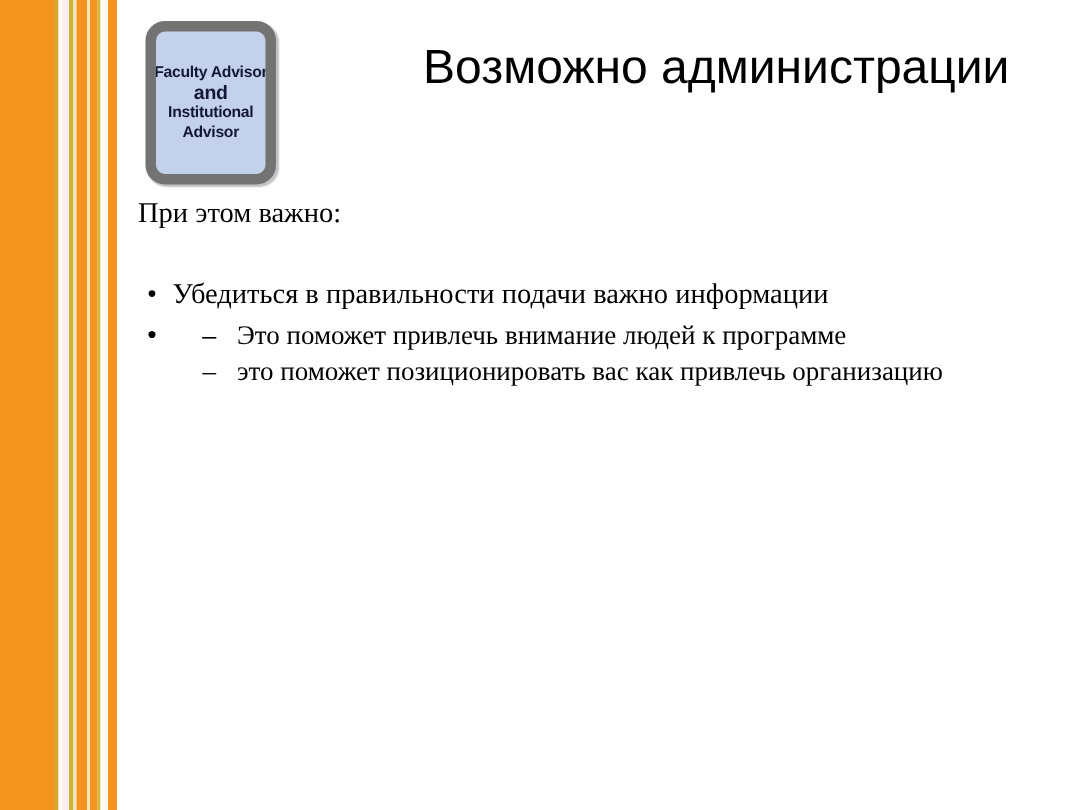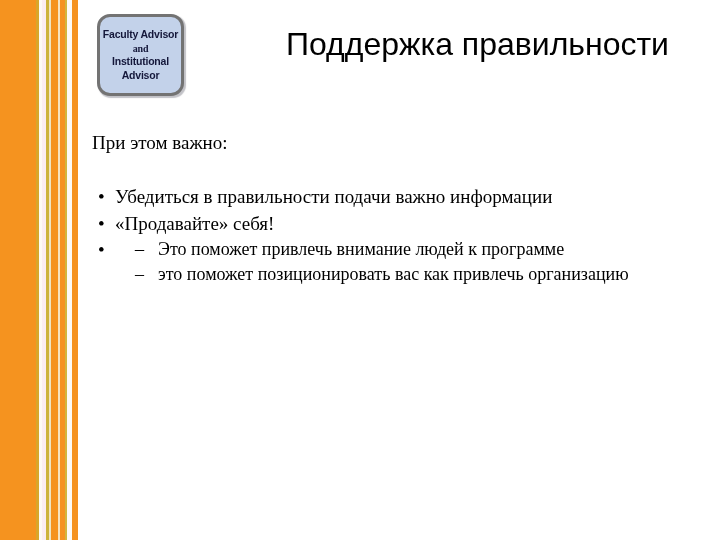--- a/index.html
+++ b/index.html
@@ -35,45 +35,44 @@
     top: 0;
     height: 540px;
   }
 
   
   #logo-box {
     position: absolute;
     left: 97px;
     top: 14px;
     width: 87px;
-    height: 82px;
+    height: 109px;
     background: #c3d2ea;
-    border: 3px solid #737373;
+    border: 7px solid #737373;
     border-radius: 13px;
     box-sizing: border-box;
     box-shadow: 1.5px 1.5px 1px rgba(120,120,130,0.45);
     display: flex;
     flex-direction: column;
     align-items: center;
     justify-content: center;
     overflow: hidden;
   }
   .logo-line {
     color: #14173a;
     font-family: "Liberation Sans", sans-serif;
     font-weight: bold;
     font-size: 10.5px;
     line-height: 13.5px;
     letter-spacing: -0.2px;
     text-align: center;
     white-space: nowrap;
   }
   .logo-line.small {
-    font-size: 10px;
-    font-family: Liberation Serif, serif;
+    font-size: 13px;
   }
 
   
   #title {
     position: absolute;
     left: 250px;
     top: 24px;
     width: 455px;
     text-align: center;
     color: #000000;
@@ -159,27 +158,27 @@
       <div class="stripe" style="left: 78px; width: 8px; background: rgb(255, 255, 255);"></div>
     </div>
 
   <div id="logo-box">
     <div class="logo-line">Faculty Advisor</div>
     <div class="logo-line small">and</div>
     <div class="logo-line">Institutional</div>
     <div class="logo-line">Advisor</div>
   </div>
 
-  <div id="title">Поддержка правильности</div>
+  <div id="title">Возможно администрации</div>
 
   <div id="body-area">
     <div id="intro-line">При этом важно:</div>
     <ul class="level1" id="bullet-list">
         <li class="b1"><span class="dot">•</span><span>Убедиться в правильности подачи важно информации</span></li>
-        <li class="b1"><span class="dot">•</span><span>«Продавайте» себя!</span></li>
+        <li class="b1"><span class="dot">•</span></li>
         <li class="b1"><span class="dot">•</span><ul class="level2">
             <li class="b2"><span class="dash">–</span></li>
             <li class="b2"><span class="dash">–</span><span>Это поможет привлечь внимание людей к программе</span></li>
             <li class="b2"><span class="dash">–</span><span> это поможет позиционировать вас как привлечь организацию</span></li>
           </ul></li>
       </ul>
   </div>
 
 </div>
 

